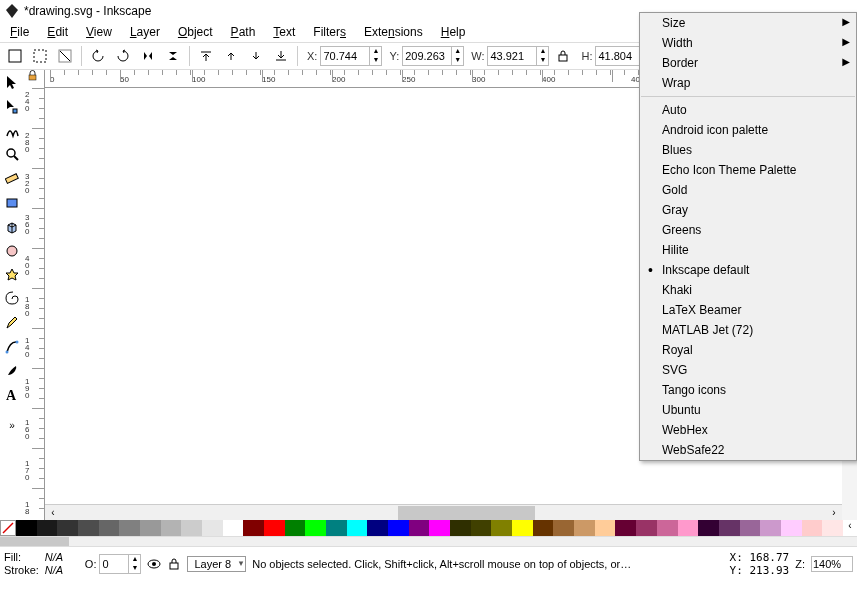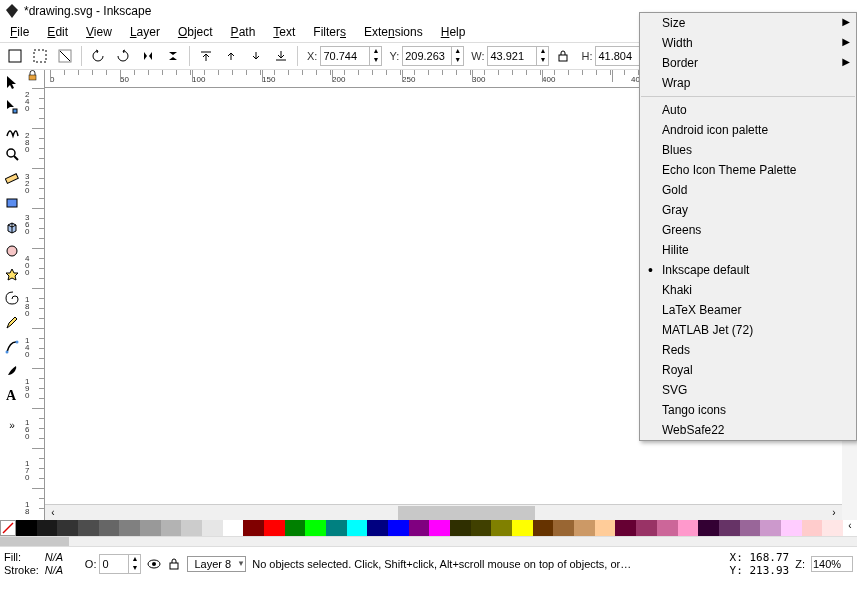--- a/index.html
+++ b/index.html
@@ -540,19 +540,20 @@
       <div class="mi">Blues</div>
       <div class="mi">Echo Icon Theme Palette</div>
       <div class="mi">Gold</div>
       <div class="mi">Gray</div>
       <div class="mi">Greens</div>
       <div class="mi">Hilite</div>
       <div class="mi selected">Inkscape default</div>
       <div class="mi">Khaki</div>
       <div class="mi">LaTeX Beamer</div>
       <div class="mi">MATLAB Jet (72)</div>
-      <div class="mi">Reds</div>
       <div class="mi">Royal</div>
       <div class="mi">SVG</div>
       <div class="mi">Tango icons</div>
+      <div class="mi">Ubuntu</div>
+      <div class="mi">WebHex</div>
       <div class="mi">WebSafe22</div>
     </div>
 </div>
 
 </body></html>

